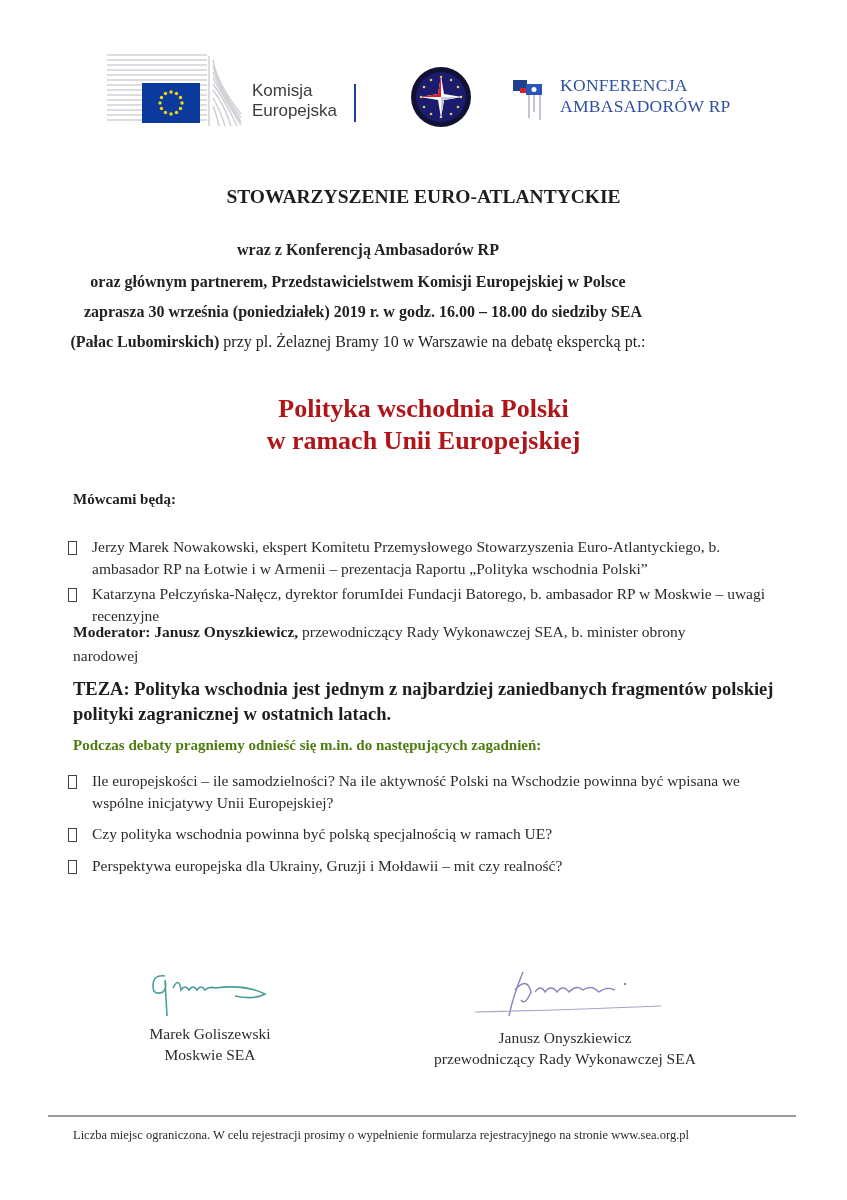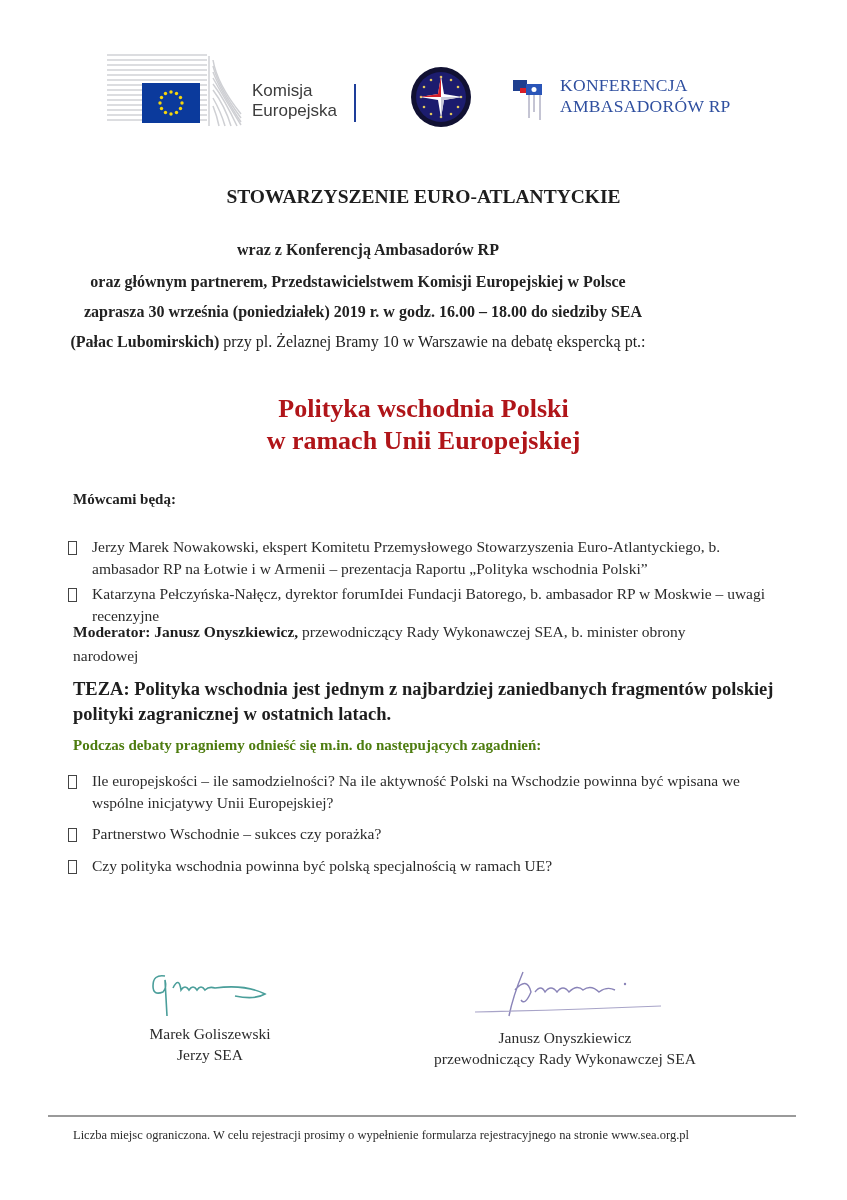--- a/index.html
+++ b/index.html
@@ -192,36 +192,36 @@
 <div class="thesis">TEZA: Polityka wschodnia jest jednym z najbardziej zaniedbanych fragmentów polskiej polityki zagranicznej w ostatnich latach.</div>
 
 <div class="topics-heading">Podczas debaty pragniemy odnieść się m.in. do następujących zagadnień:</div>
 <ul class="bullet-list topics">
   <li class="two-line">
     <span class="bullet"></span>
     <span>Ile europejskości – ile samodzielności? Na ile aktywność Polski na Wschodzie powinna być wpisana we wspólne inicjatywy Unii Europejskiej?</span>
   </li>
   <li>
     <span class="bullet"></span>
-    <span>Partnerstwo Wschodnie – sukces czy porażka?</span>
-  </li>
-  <li>
-    <span class="bullet"></span>
     <span>Czy polityka wschodnia powinna być polską specjalnością w ramach UE?</span>
+  </li>
+  <li>
+    <span class="bullet"></span>
+    <span>Perspektywa europejska dla Ukrainy, Gruzji i Mołdawii – mit czy realność?</span>
   </li>
 </ul>
 
 <div class="signature-block sig-left">
   <svg class="sig-svg" width="130" height="55" viewBox="0 0 130 55">
     <path d="M20 10 Q8 8 8 20 Q8 30 18 26 Q22 22 20 14 L22 50" stroke="#4a9e9a" stroke-width="1.6" fill="none"></path>
     <path d="M28 22 Q34 10 36 24 Q40 18 44 24 Q48 18 52 24 Q56 18 60 24 Q64 20 70 22 Q100 18 120 28 Q110 34 90 30" stroke="#4a9e9a" stroke-width="1.6" fill="none"></path>
   </svg>
   <div class="sig-names">
     <div>Marek Goliszewski</div>
-    <div>Jerzy SEA</div>
+    <div>Moskwie SEA</div>
   </div>
 </div>
 
 <div class="signature-block sig-right">
   <svg class="sig-svg" width="200" height="55" viewBox="0 0 200 55">
     <path d="M58 6 Q48 30 44 50 M50 24 Q62 10 66 26 Q60 40 56 34" stroke="#8a84b8" stroke-width="1.4" fill="none"></path>
     <path d="M70 26 Q76 18 80 26 Q86 18 92 26 Q98 18 104 26 Q112 18 118 24 Q126 18 134 26 Q142 20 150 24" stroke="#8a84b8" stroke-width="1.4" fill="none"></path>
     <path d="M10 46 Q100 44 196 40" stroke="#a8a4c8" stroke-width="1.2" fill="none"></path>
     <circle cx="160" cy="18" r="1.2" fill="#8a84b8"></circle>
   </svg>

